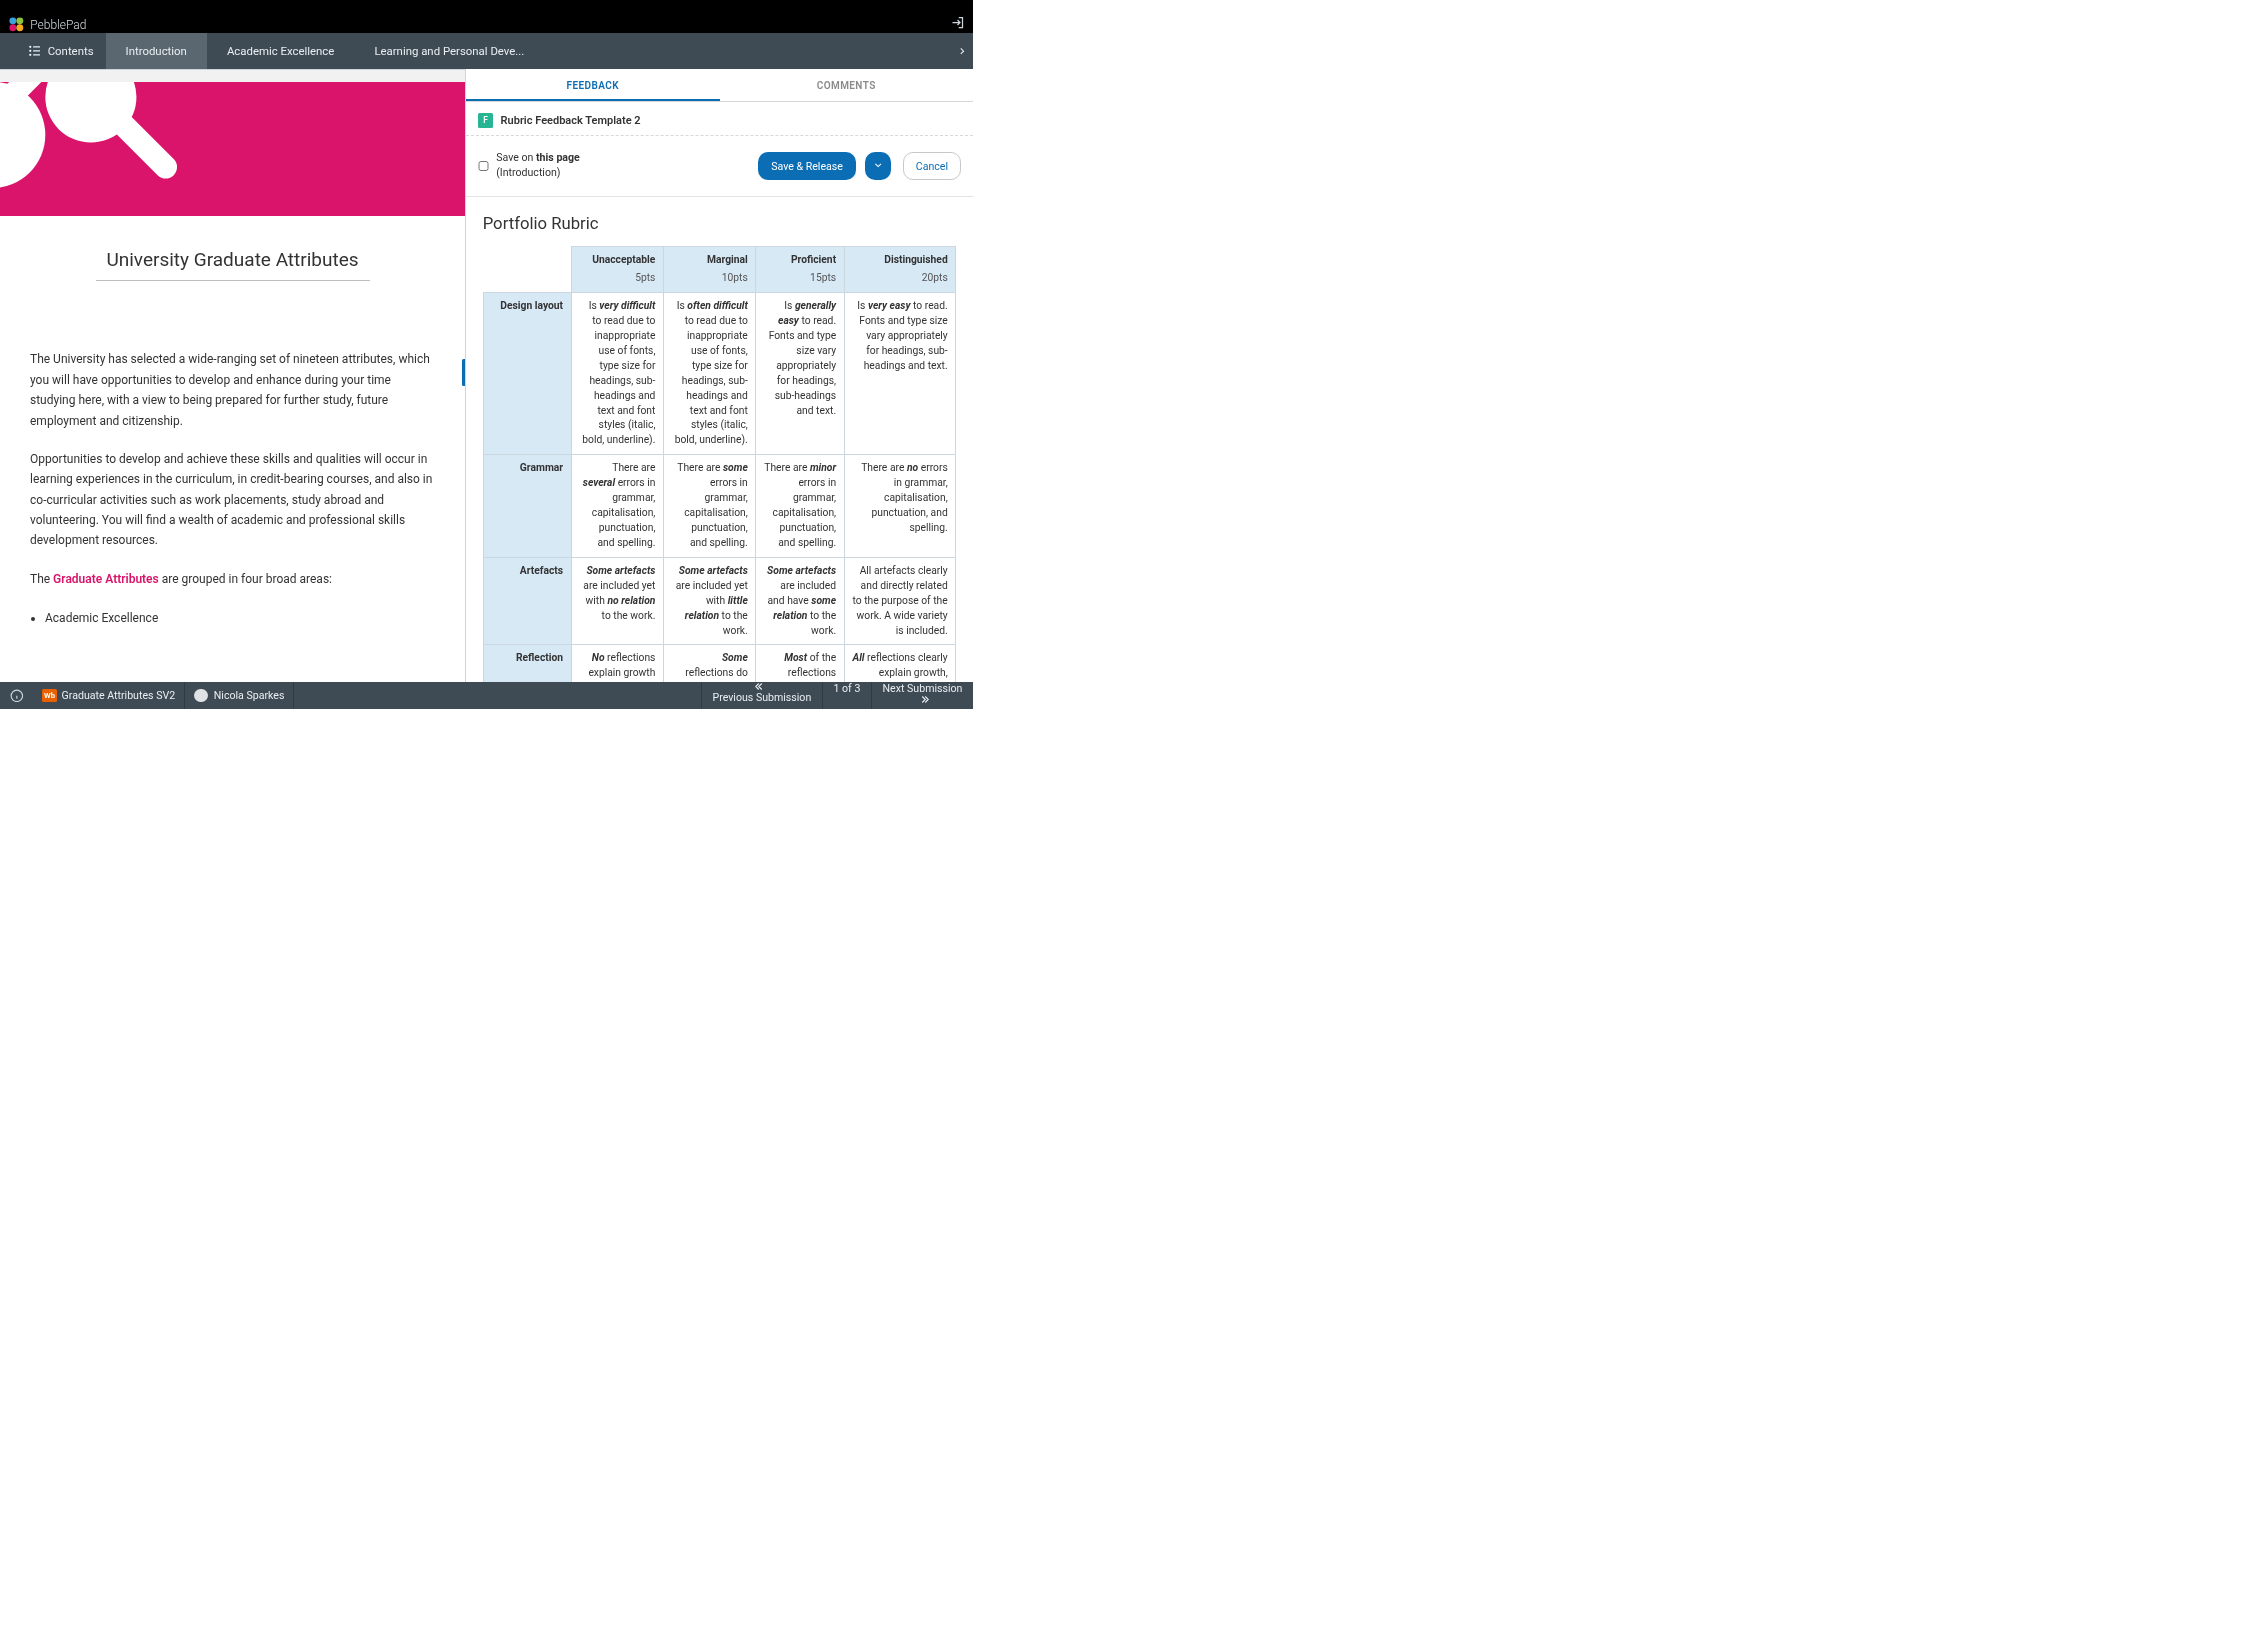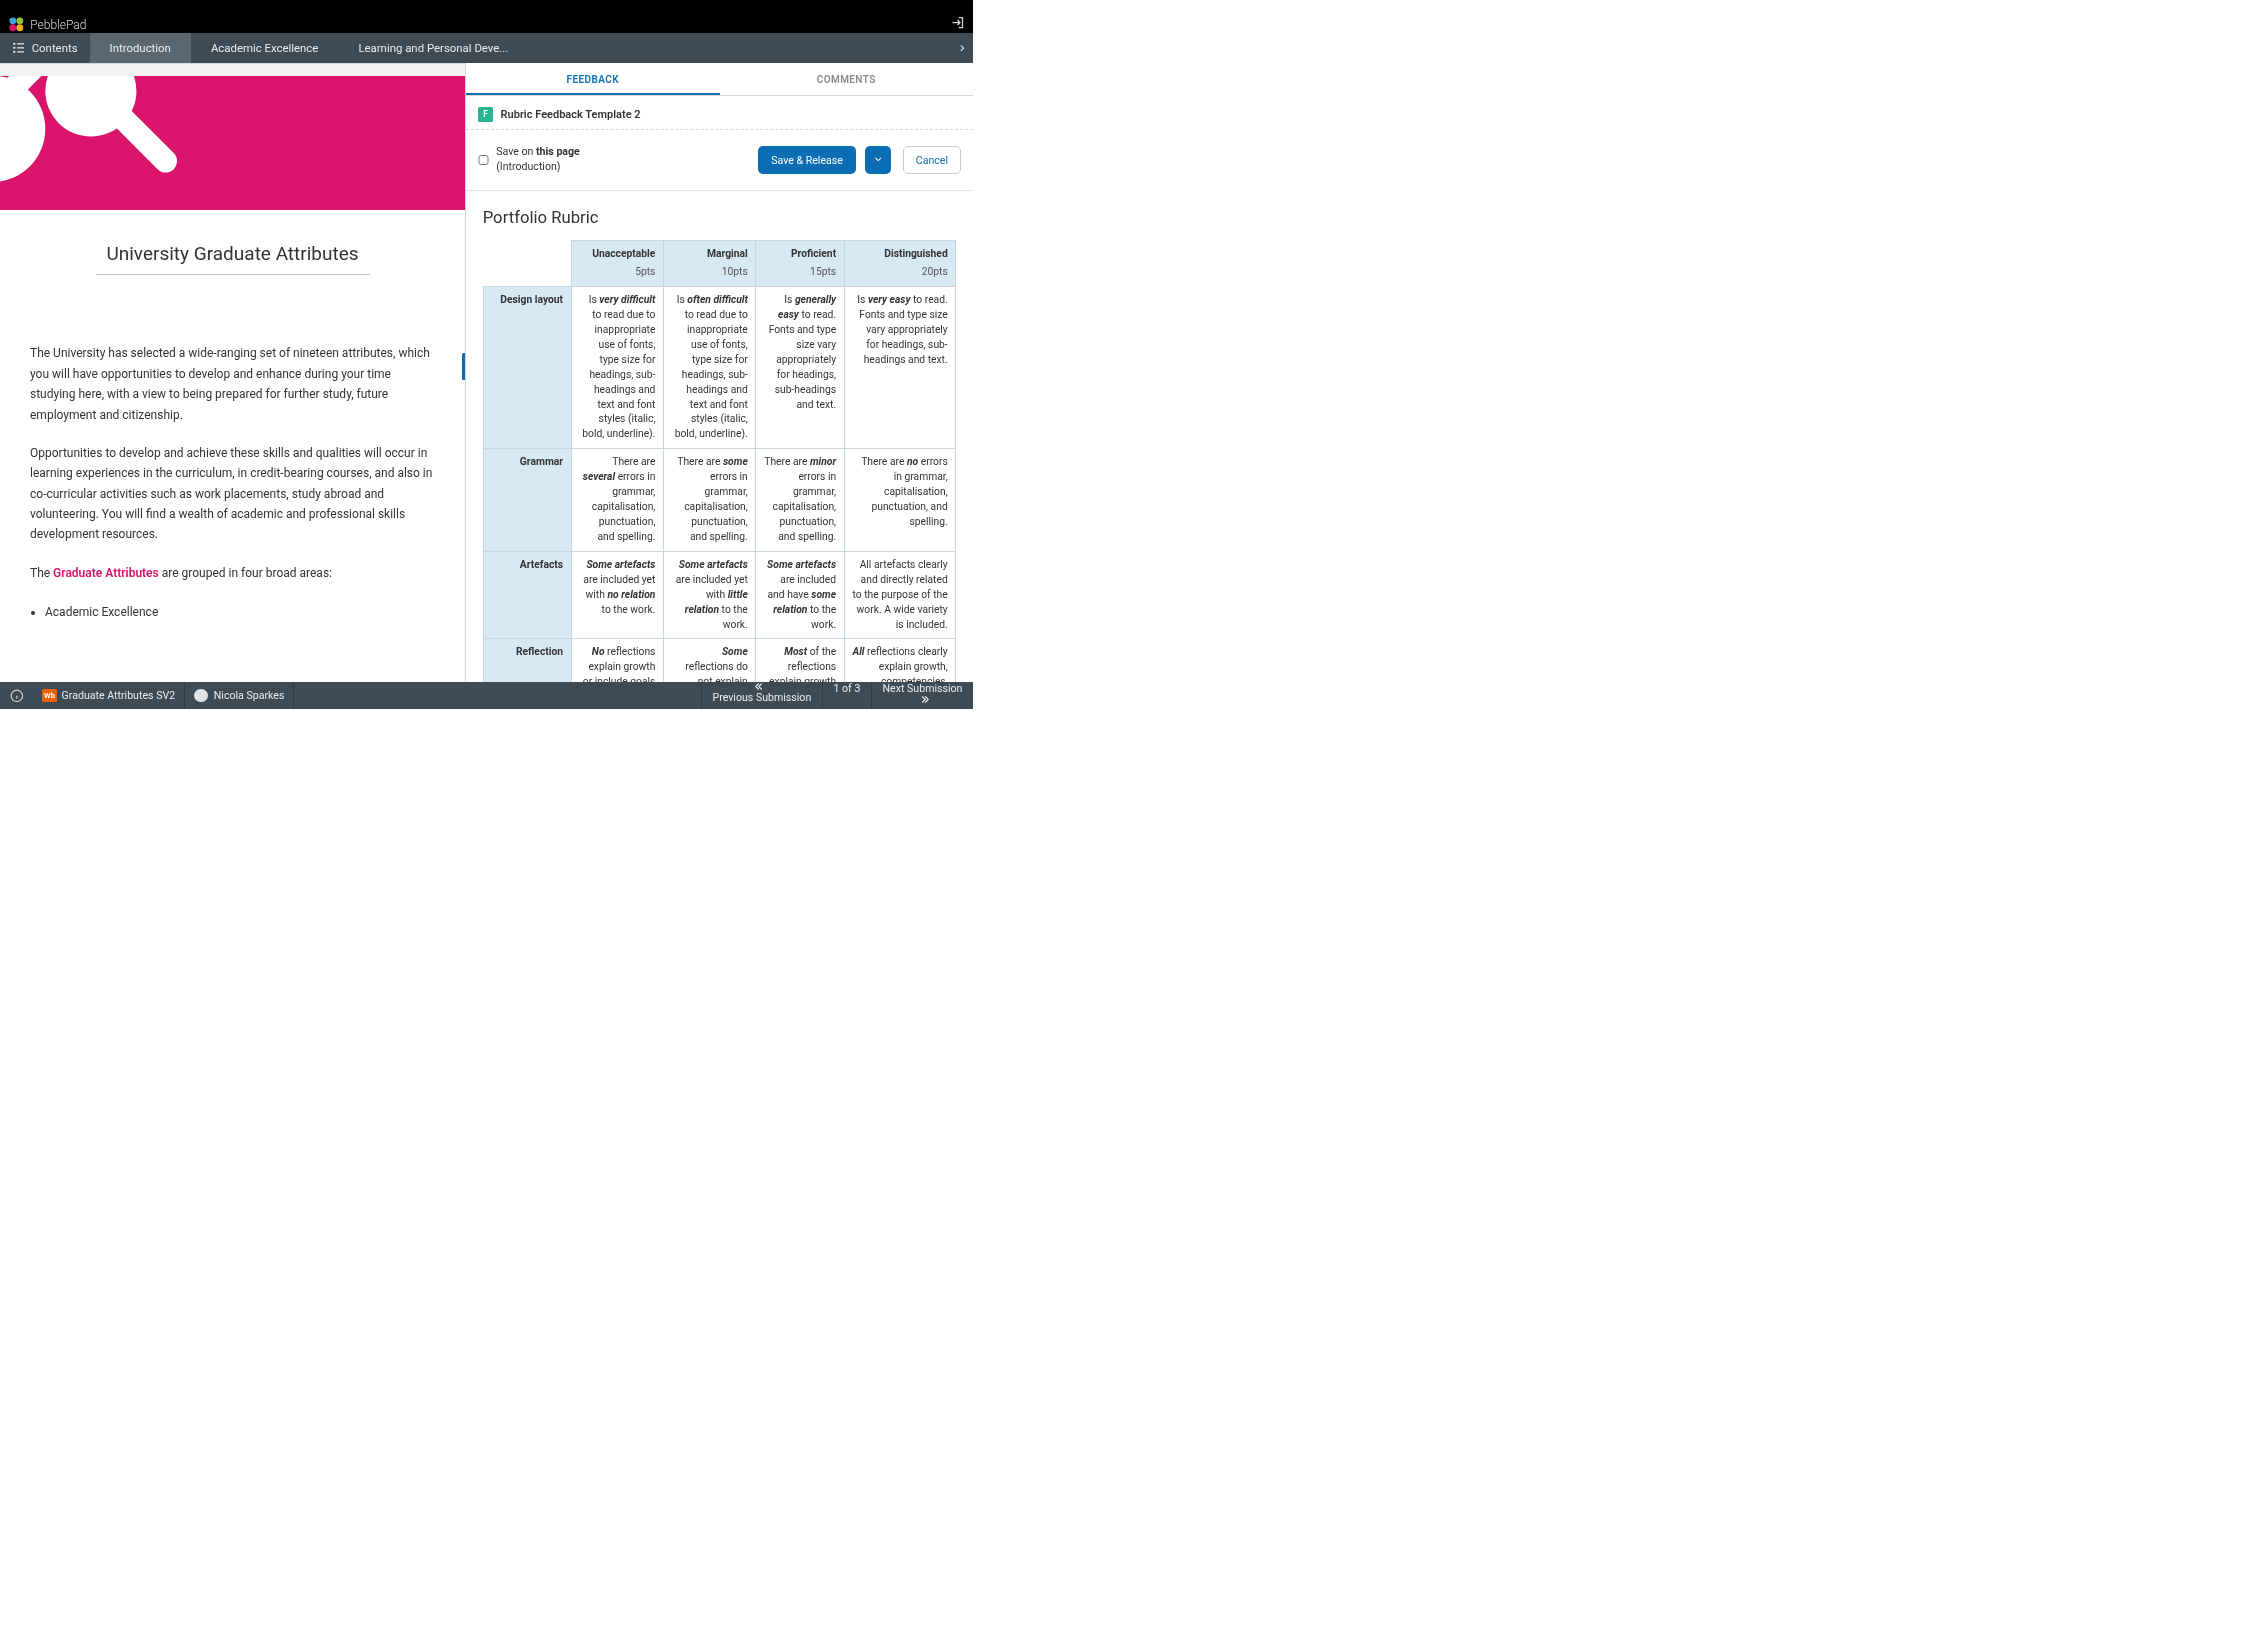--- a/index.html
+++ b/index.html
@@ -3,21 +3,21 @@
 <meta charset="utf-8">
 <style>
 * { box-sizing: border-box; margin: 0; padding: 0; }
 body { font-family: -apple-system, BlinkMacSystemFont, "Segoe UI", Roboto, Helvetica, Arial, sans-serif; font-size: 10.6px; color: #333; background: #fff; width: 973px; height: 709px; overflow: hidden; display: flex; flex-direction: column; }
 .topbar { height: 33px; background: #000000; color: #d7dde2; display: flex; align-items: flex-end; padding: 0 7.6px; justify-content: space-between; }
 .brand { display: flex; align-items: center; gap: 6px; }
 .brand svg { width: 16.7px; height: 16.7px; }
 .brand-name { font-size: 12px; font-weight: 300; color: #d7dde2; }
 .exit-icon svg { width: 15px; height: 15px; stroke: #cfd6db; }
 
-.tabsbar { height: 30px; background: #3f4b54; display: flex; align-items: stretch; color: #e9eef2; position: relative; }
+.tabsbar { height: 36px; background: #3f4b54; display: flex; align-items: stretch; color: #e9eef2; position: relative; padding-left: 16px; }
 .contents-btn { display: flex; align-items: center; gap: 6px; padding: 0 12px; font-size: 11.4px; cursor: pointer; }
 .contents-btn svg { width: 13.7px; height: 13.7px; stroke: #e9eef2; }
 .tab { display: flex; align-items: center; padding: 0 20px; font-size: 11.4px; cursor: pointer; white-space: nowrap; }
 .tab.active { background: #5a6770; }
 .tab-scroll-right { position: absolute; right: 0; top: 0; bottom: 0; width: 21px; display: flex; align-items: center; justify-content: center; background: #3f4b54; cursor: pointer; }
 
 .main { flex: 1; display: flex; overflow: hidden; }
 .leftpane { width: 465px; display: flex; flex-direction: column; overflow: hidden; border-top: 0.8px solid #cfd6db; position: relative; }
 .left-gap { height: 12px; background: #f1f1f1; }
 .hero { height: 134px; background: #d9146a; position: relative; overflow: hidden; }
@@ -34,21 +34,21 @@
 .rightpane { flex: 1; display: flex; flex-direction: column; overflow: hidden; border-left: 0.8px solid #cfd6db; }
 .rtabs { height: 33px; display: flex; justify-content: space-around; border-bottom: 0.8px solid #d8d8d8; }
 .rtab { flex: 1; text-align: center; font-size: 10px; letter-spacing: 0.4px; font-weight: 600; color: #8a8a8a; text-transform: uppercase; padding: 10.6px 0; cursor: pointer; }
 .rtab.active { color: #0b6eb5; border-bottom: 2.3px solid #0b6eb5; padding-bottom: 8.4px; }
 .feedback-header { display: flex; align-items: center; gap: 7.6px; padding: 10.6px 12px 7.6px 12px; border-bottom: 0.8px dashed #d8d8d8; }
 .f-badge { width: 15px; height: 15px; background: #27b594; color: #fff; font-size: 8.4px; font-weight: 600; display: flex; align-items: center; justify-content: center; border-radius: 1.5px; }
 .feedback-title { font-size: 11px; font-weight: 600; color: #333; }
 .save-row { display: flex; align-items: center; padding: 15px 12px; border-bottom: 0.8px solid #e3e3e3; gap: 7.6px; }
 .save-check { width: 10.6px; height: 10.6px; }
 .save-text { flex: 1; font-size: 10.6px; color: #333; line-height: 1.4; }
-.btn { padding: 6.8px 12px; font-size: 10.6px; border-radius: 5px; cursor: pointer; border: 0.8px solid transparent; }
+.btn { padding: 6.8px 12px; font-size: 10.6px; border-radius: 10px; cursor: pointer; border: 0.8px solid transparent; }
 .btn-primary { background: #0b6eb5; color: #fff; }
 .btn-drop { background: #0b6eb5; color: #fff; padding: 6.8px 7.6px; margin-left: 1.5px; }
 .btn-cancel { background: #fff; color: #0b6eb5; border: 0.8px solid #c9c9c9; margin-left: 4.6px; }
 
 .rubric-wrap { flex: 1; overflow-y: auto; padding: 16.7px 16.7px 0 16.7px; }
 .rubric-title { font-size: 16.7px; color: #333; margin-bottom: 13.7px; }
 table.rubric { width: 100%; border-collapse: collapse; font-size: 10.3px; }
 table.rubric th, table.rubric td { border: 0.8px solid #ccd6df; padding: 6px 7.6px; vertical-align: top; text-align: right; line-height: 1.45; }
 table.rubric thead th { background: #d8e9f6; font-weight: 700; }
 table.rubric thead th .pts { display: block; font-weight: 400; color: #555; margin-top: 3px; }

